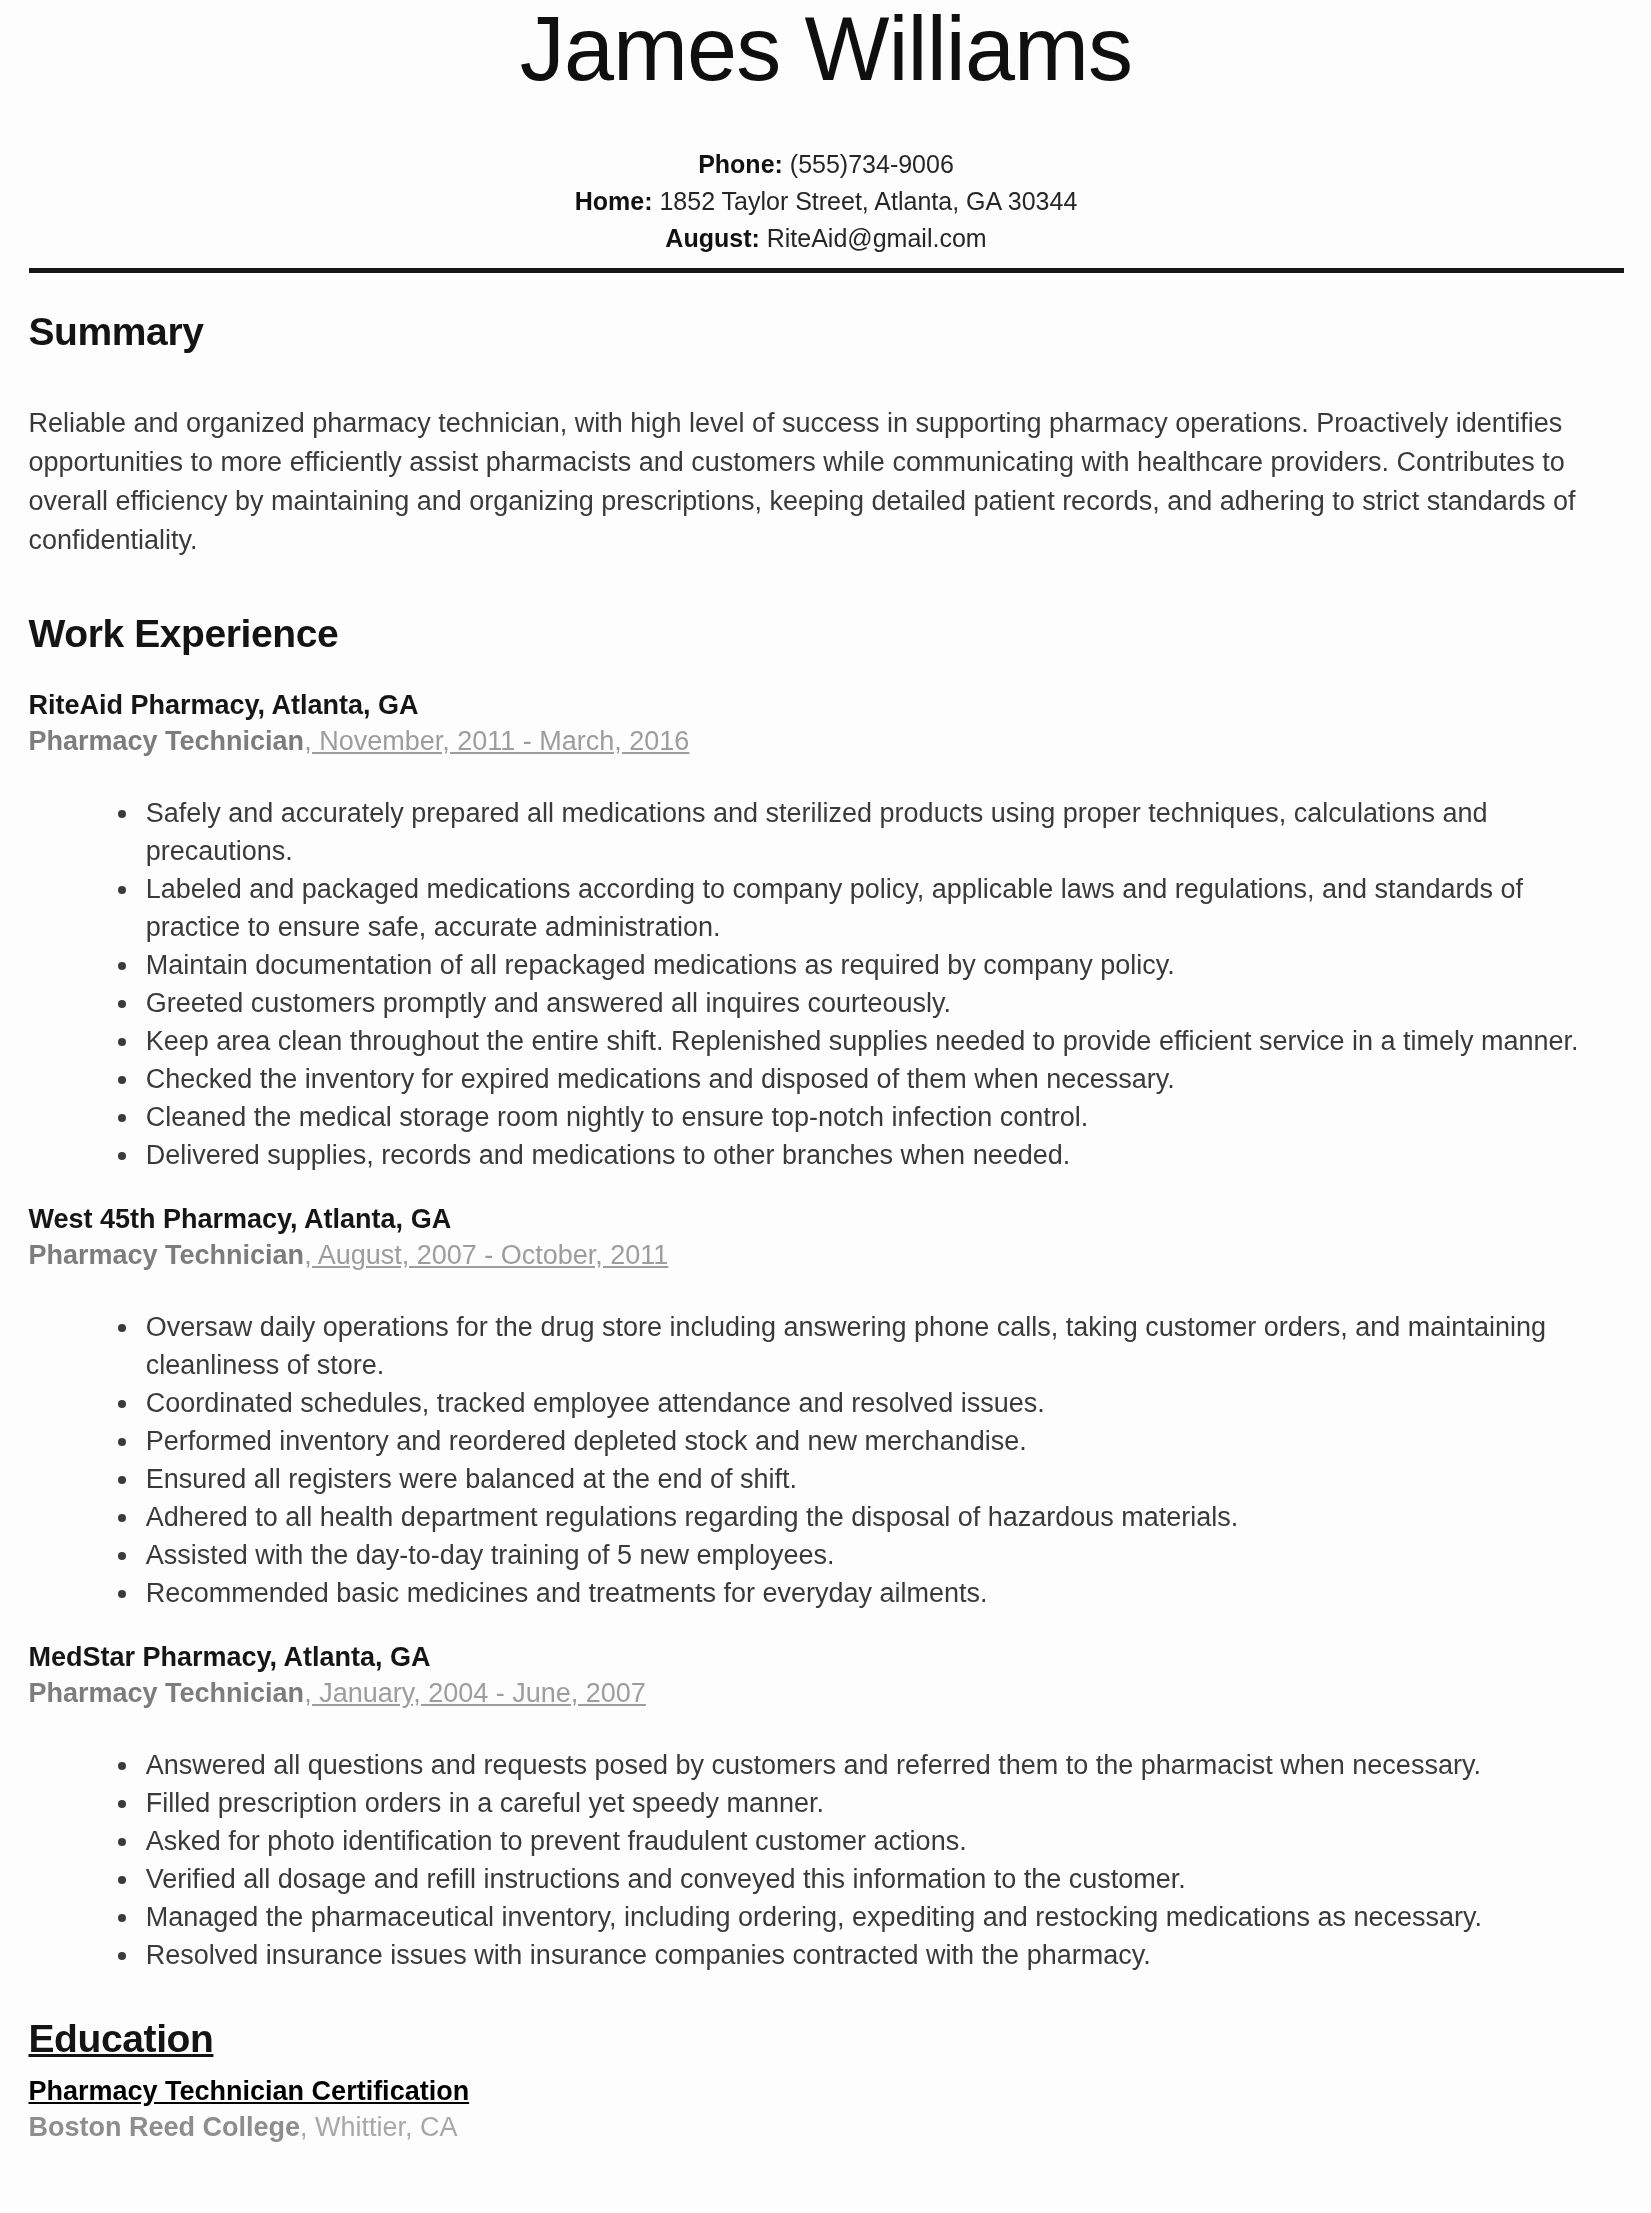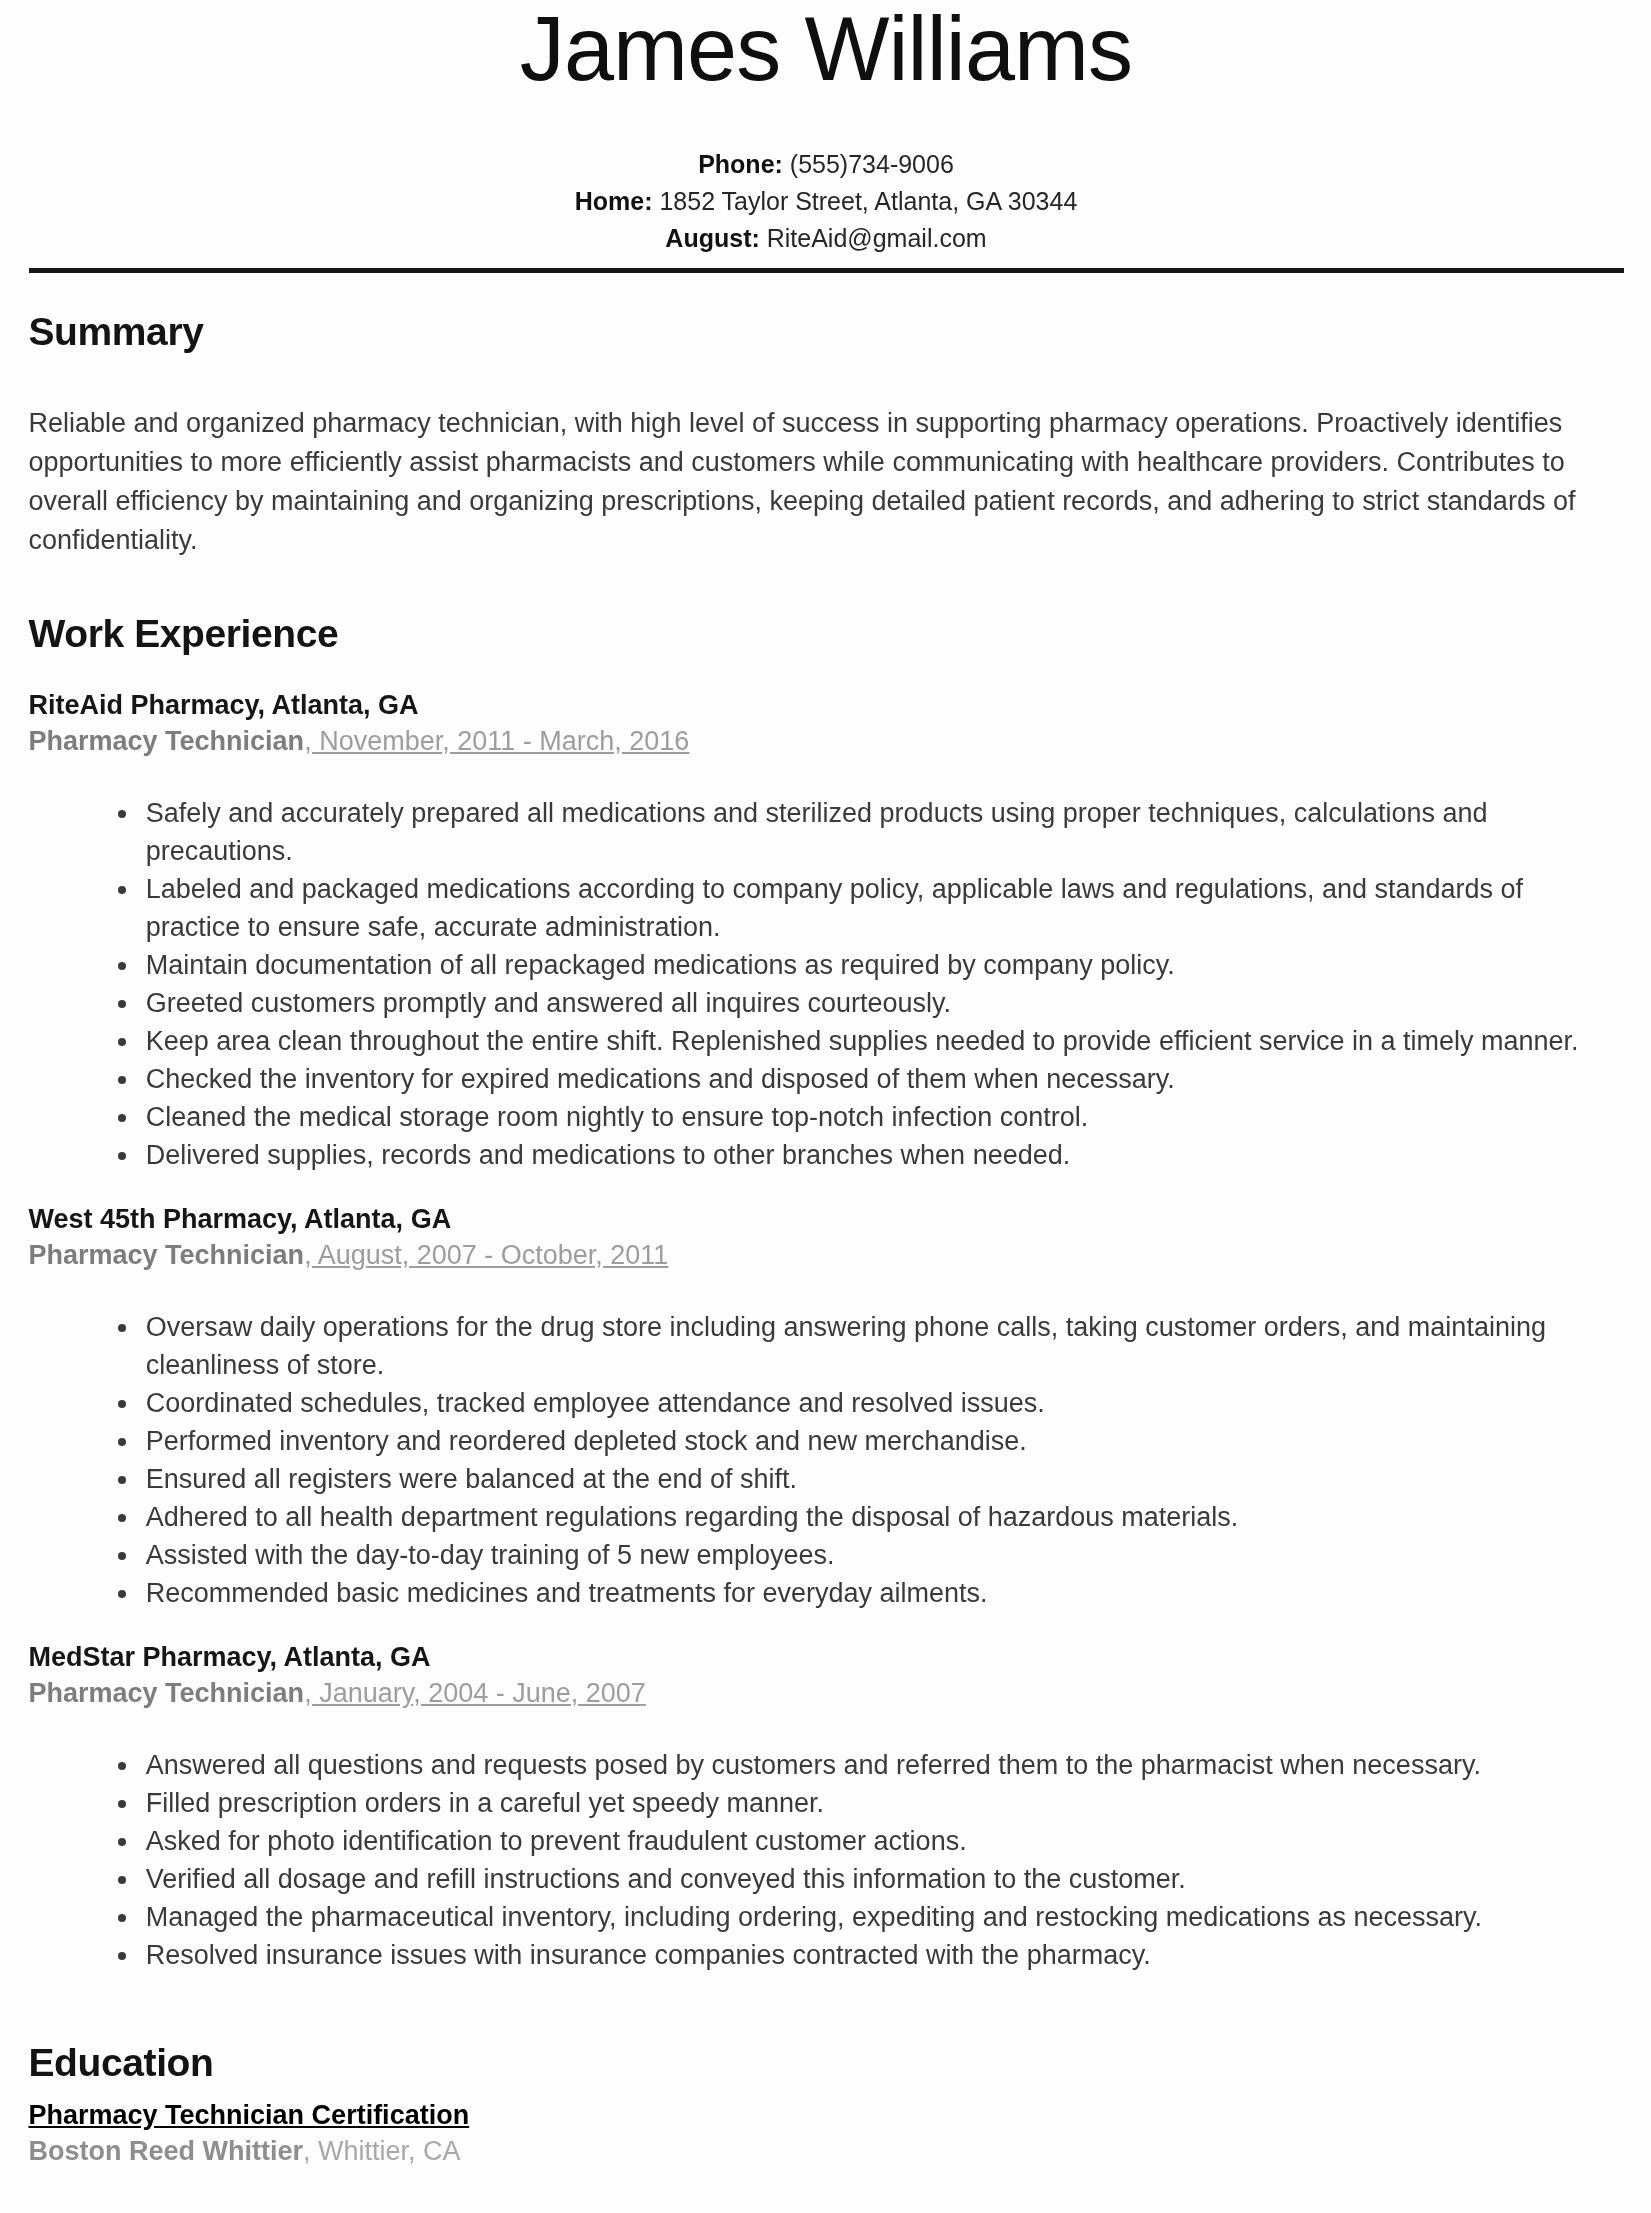--- a/index.html
+++ b/index.html
@@ -41,21 +41,21 @@
   h2 {
     font-size: 39px;
     line-height: 47px;
     color: #141414;
     margin: 0;
     font-weight: 700;
     letter-spacing: -0.4px;
   }
   .summary-heading { margin-top: 35px; }
   .work-heading    { margin-top: 50px; }
-  .edu-heading     { margin-top: 65px; }
+  .edu-heading     { margin-top: 41px; text-decoration: underline; }
 
   .summary-text {
     font-size: 27px;
     line-height: 39px;
     margin: 49px 0 0 0;
     color: #3a3a3a;
   }
 
   .company {
     font-size: 27px;
@@ -154,17 +154,17 @@
         <li>Asked for photo identification to prevent fraudulent customer actions.</li>
         <li>Verified all dosage and refill instructions and conveyed this information to the customer.</li>
         <li>Managed the pharmaceutical inventory, including ordering, expediting and restocking medications as necessary.</li>
         <li>Resolved insurance issues with insurance companies contracted with the pharmacy.</li>
       </ul>
   </section>
 
   <h2 class="edu-heading">Education</h2>
   <div class="edu-item">
     <div class="degree">Pharmacy Technician Certification</div>
-    <div class="school-line"><span class="school">Boston Reed Whittier</span><span class="loc">, Whittier, CA</span></div>
+    <div class="school-line"><span class="school">Boston Reed College</span><span class="loc">, Whittier, CA</span></div>
   </div>
 
 </div>
 
 
 </body></html>

